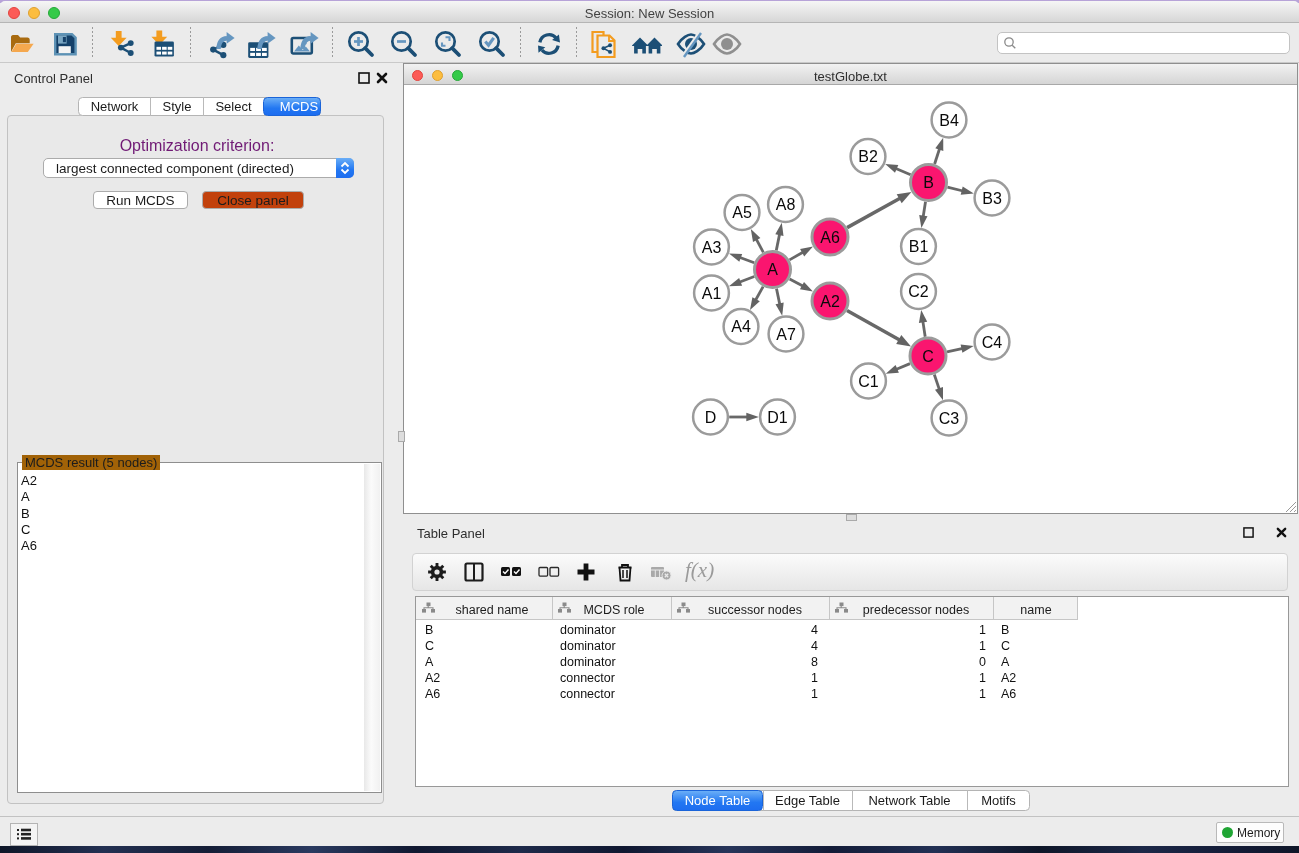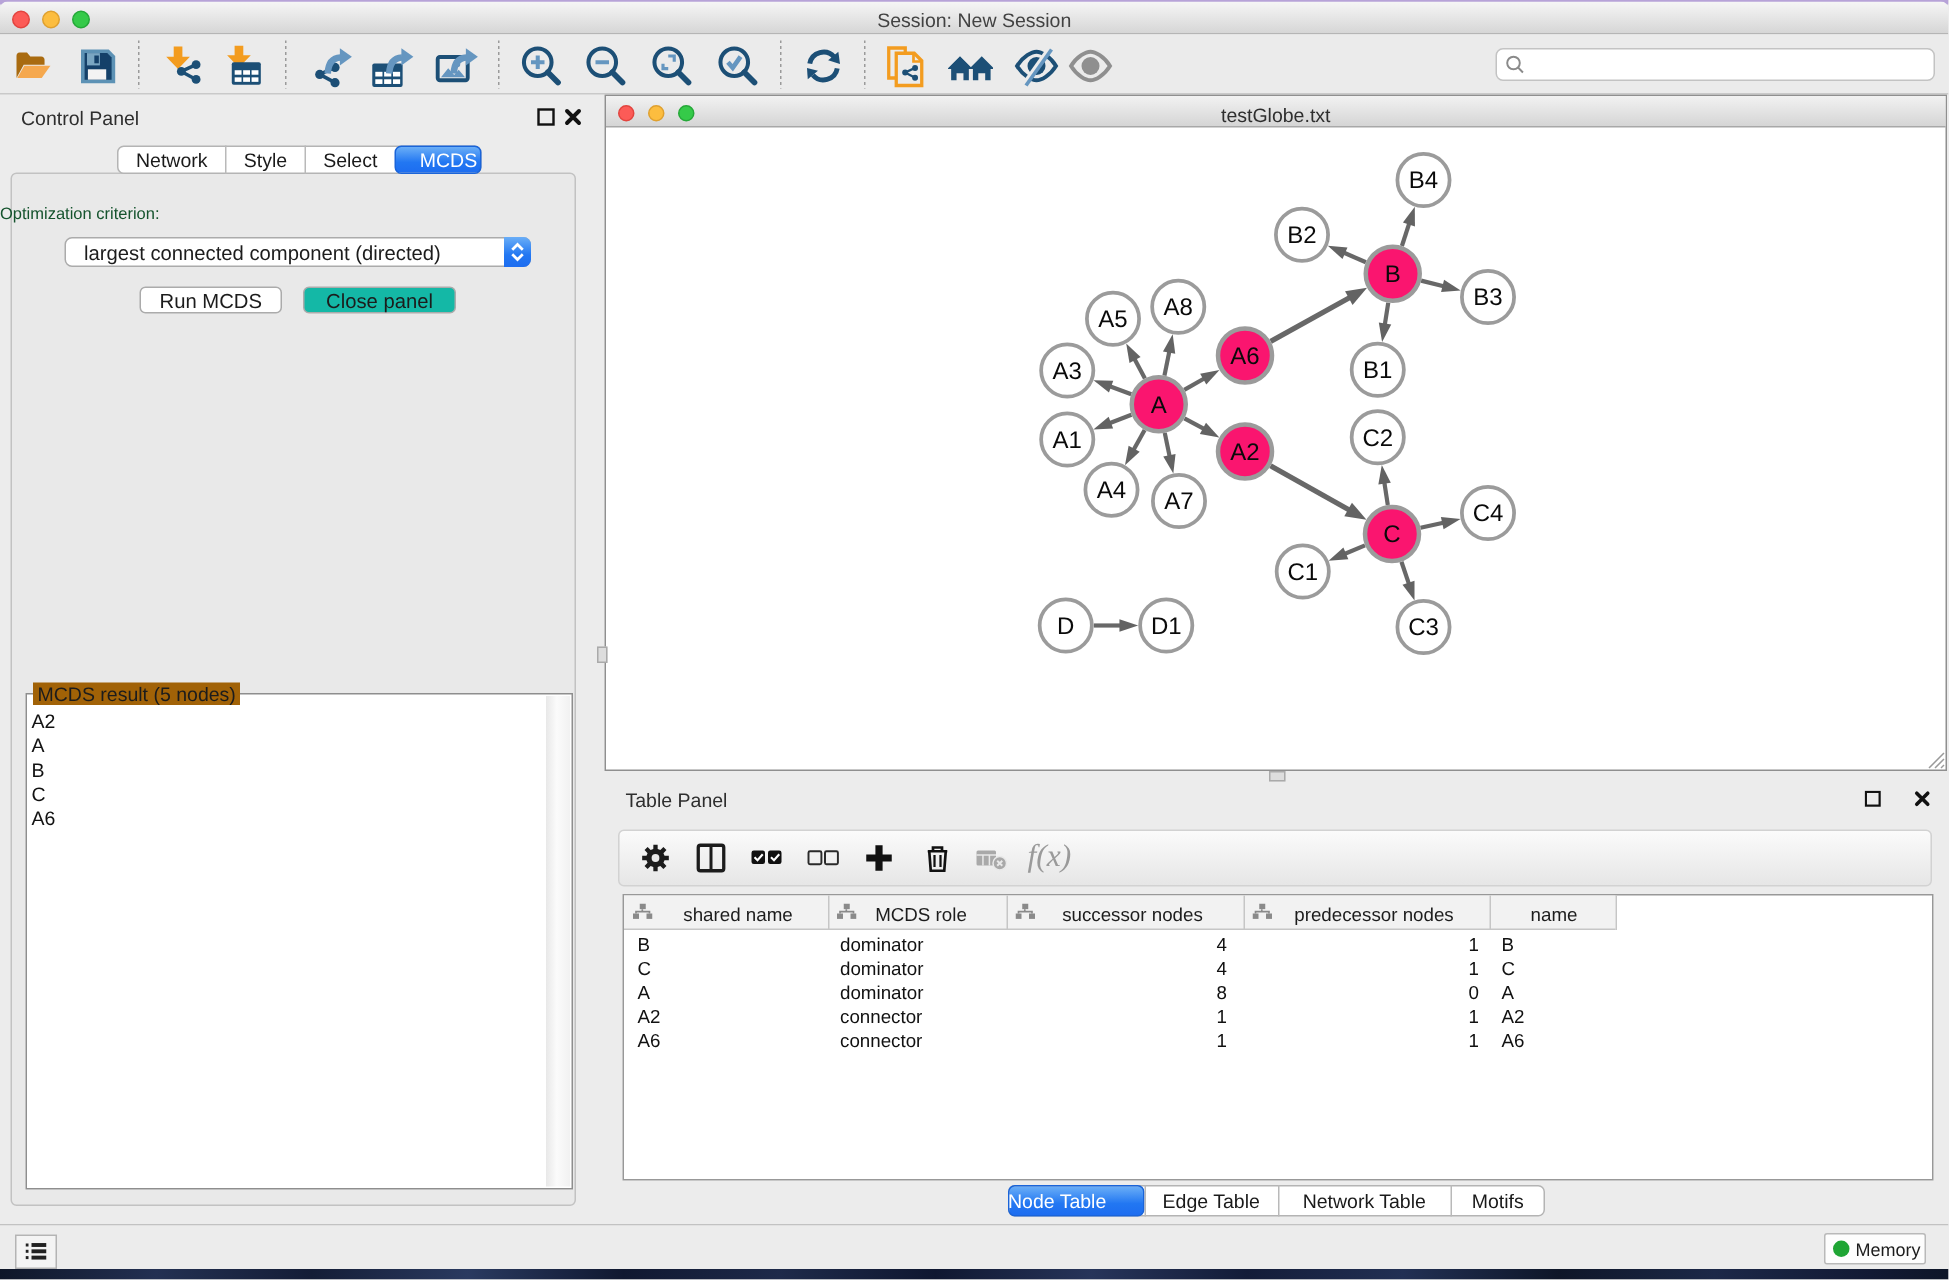--- a/index.html
+++ b/index.html
@@ -160,31 +160,31 @@
 
 <div class="abs" style="left:78px;top:97px;width:243px;height:19px;background:#fff;border:1px solid #b4b4b4;border-radius:4.5px"></div>
 <div class="abs" style="left:150px;top:97px;width:1px;height:19px;background:#b9b9b9"></div>
 <div class="abs" style="left:203px;top:97px;width:1px;height:19px;background:#b9b9b9"></div>
 <div class="abs" style="left:263px;top:97px;width:58px;height:19px;background:linear-gradient(#6aaef7,#2277f2 60%,#1d6df0);border:1px solid #1a64d9;border-radius:4.5px;"></div>
 <div class="abs" style="left:78px;top:99px;width:73px;height:16px;text-align:center;font-size:13px;color:#1a1a1a">Network</div>
 <div class="abs" style="left:151px;top:99px;width:52px;height:16px;text-align:center;font-size:13px;color:#1a1a1a">Style</div>
 <div class="abs" style="left:204px;top:99px;width:59px;height:16px;text-align:center;font-size:13px;color:#1a1a1a">Select</div>
 <div class="abs" style="left:263px;top:99px;width:72px;height:16px;text-align:center;font-size:13px;color:#fff">MCDS</div>
 
-<div class="abs" style="left:0;top:137px;width:394px;text-align:left;font-size:11px;color:#14532d">Optimization criterion:</div>
+<div class="abs" style="left:0;top:137px;width:394px;text-align:center;font-size:16px;color:#701a75">Optimization criterion:</div>
 <div class="abs" style="left:43px;top:158px;width:311px;height:20px;background:#fff;border:1px solid #ababab;border-radius:5px"></div>
 <div class="abs" style="left:336px;top:158px;width:18px;height:20px;background:linear-gradient(#6aaef7,#2277f2 60%,#1d6df0);border-radius:0 5px 5px 0"></div>
 <svg class="abs" style="left:338px;top:161px" width="14" height="14" viewBox="0 0 14 14">
     <path d="M3.5 5.5 L7 2 L10.5 5.5" fill="none" stroke="#fff" stroke-width="1.8"></path>
     <path d="M3.5 8.5 L7 12 L10.5 8.5" fill="none" stroke="#fff" stroke-width="1.8"></path>
   </svg>
 <div class="abs" style="left:56px;top:161px;font-size:13.5px;color:#1c1c1c">largest connected component (directed)</div>
 
 <div class="abs" style="left:93px;top:191px;width:95px;height:18px;background:#fff;border:1px solid #ababab;border-radius:4px;text-align:center;font-size:13.5px;color:#1c1c1c;line-height:17px">Run MCDS</div>
-<div class="abs" style="left:202px;top:191px;width:102px;height:18px;background:#14b8a6;border:1px solid #ababab;border-radius:4px;text-align:center;font-size:13.5px;color:#1c1c1c;line-height:17px">Close panel</div>
+<div class="abs" style="left:202px;top:191px;width:102px;height:18px;background:#c2410c;border:1px solid #ababab;border-radius:4px;text-align:center;font-size:13.5px;color:#1c1c1c;line-height:17px">Close panel</div>
 
 <div class="abs" style="left:17px;top:462px;width:365px;height:331px;background:#fff;border:1px solid #8e8e8e"></div>
 <div class="abs" style="left:22px;top:455px;background:#a16207;padding:0 3px;font-size:13px;color:#1c1c1c">MCDS result (5 nodes)</div>
 <div class="abs" style="left:364px;top:464px;width:16px;height:327px;background:linear-gradient(90deg,#e8e8e8,#fbfbfb 45%,#f1f1f1);"></div>
 <div class="abs" style="left:21px;top:473px;font-size:13px;color:#111;line-height:16.3px">A2<br>A<br>B<br>C<br>A6</div>
 
 <div class="abs" style="left:0;top:816px;width:1299px;height:1px;background:#c2c2c2"></div>
 <div class="abs" style="left:0;top:817px;width:1299px;height:29px;background:#ececec"></div>
 <div class="abs" style="left:10px;top:823px;width:28px;height:23px;background:#f4f4f4;border:1px solid #b4b4b4"></div>
 <svg class="abs" style="left:17px;top:828px" width="14" height="13" viewBox="0 0 14 13">
@@ -425,16 +425,16 @@
 <div class="abs" style="left:560px;top:686.5px;font-size:12.5px;color:#111">connector</div>
 <div class="abs" style="left:700px;top:686.5px;width:118px;text-align:right;font-size:12.5px;color:#111">1</div>
 <div class="abs" style="left:870px;top:686.5px;width:116px;text-align:right;font-size:12.5px;color:#111">1</div>
 <div class="abs" style="left:1001px;top:686.5px;font-size:12.5px;color:#111">A6</div>
 
 <div class="abs" style="left:672px;top:790px;width:358px;height:21px;background:#fff;border:1px solid #b4b4b4;border-radius:4.5px"></div>
 <div class="abs" style="left:672px;top:790px;width:91px;height:21px;background:linear-gradient(#6aaef7,#2277f2 60%,#1d6df0);border:1px solid #1a64d9;border-radius:4.5px"></div>
 <div class="abs" style="left:763px;top:790px;width:1px;height:21px;background:#b9b9b9"></div>
 <div class="abs" style="left:852px;top:790px;width:1px;height:21px;background:#b9b9b9"></div>
 <div class="abs" style="left:967px;top:790px;width:1px;height:21px;background:#b9b9b9"></div>
-<div class="abs" style="left:672px;top:793px;width:91px;height:16px;text-align:left;font-size:13px;color:#fff">Node Table</div>
+<div class="abs" style="left:672px;top:793px;width:91px;height:16px;text-align:center;font-size:13px;color:#fff">Node Table</div>
 <div class="abs" style="left:763px;top:793px;width:89px;height:16px;text-align:center;font-size:13px;color:#1a1a1a">Edge Table</div>
 <div class="abs" style="left:852px;top:793px;width:115px;height:16px;text-align:center;font-size:13px;color:#1a1a1a">Network Table</div>
 <div class="abs" style="left:967px;top:793px;width:63px;height:16px;text-align:center;font-size:13px;color:#1a1a1a">Motifs</div>
 
 </body></html>

